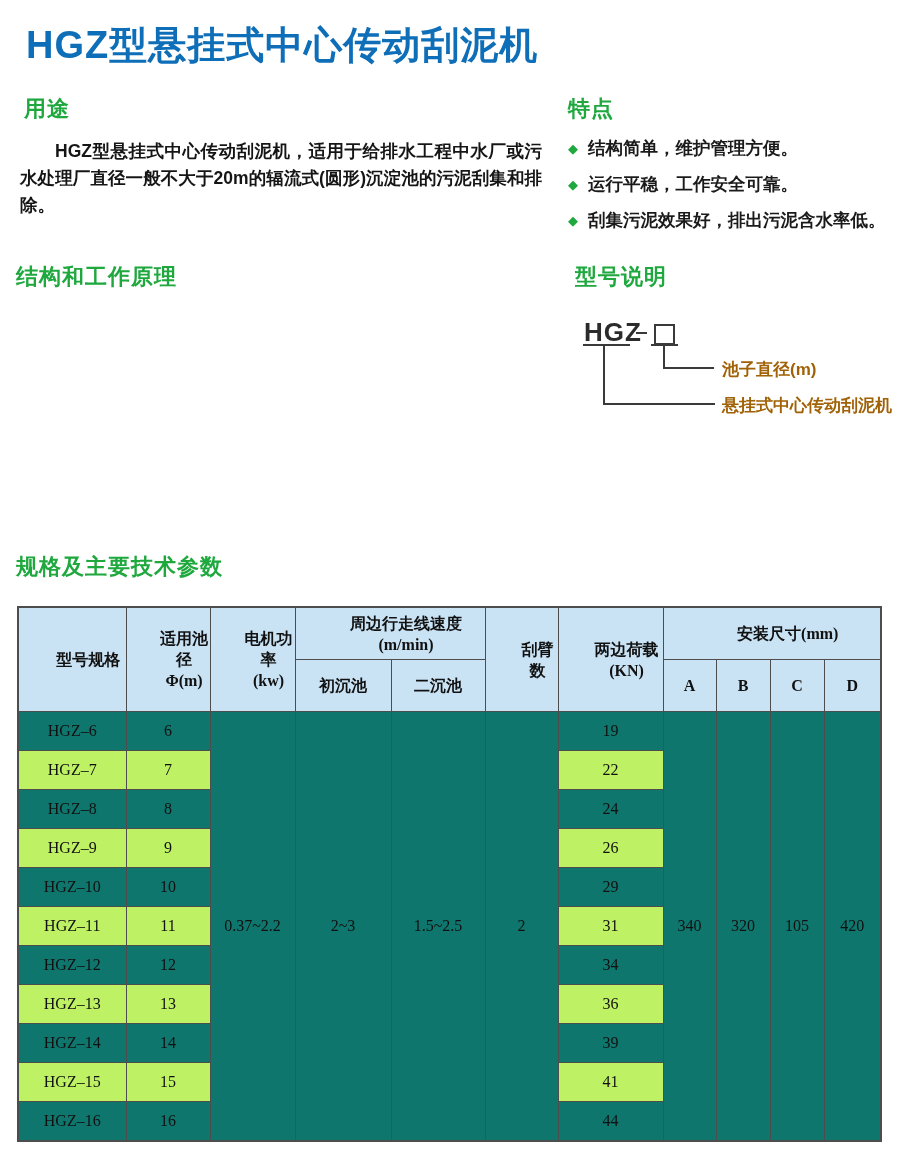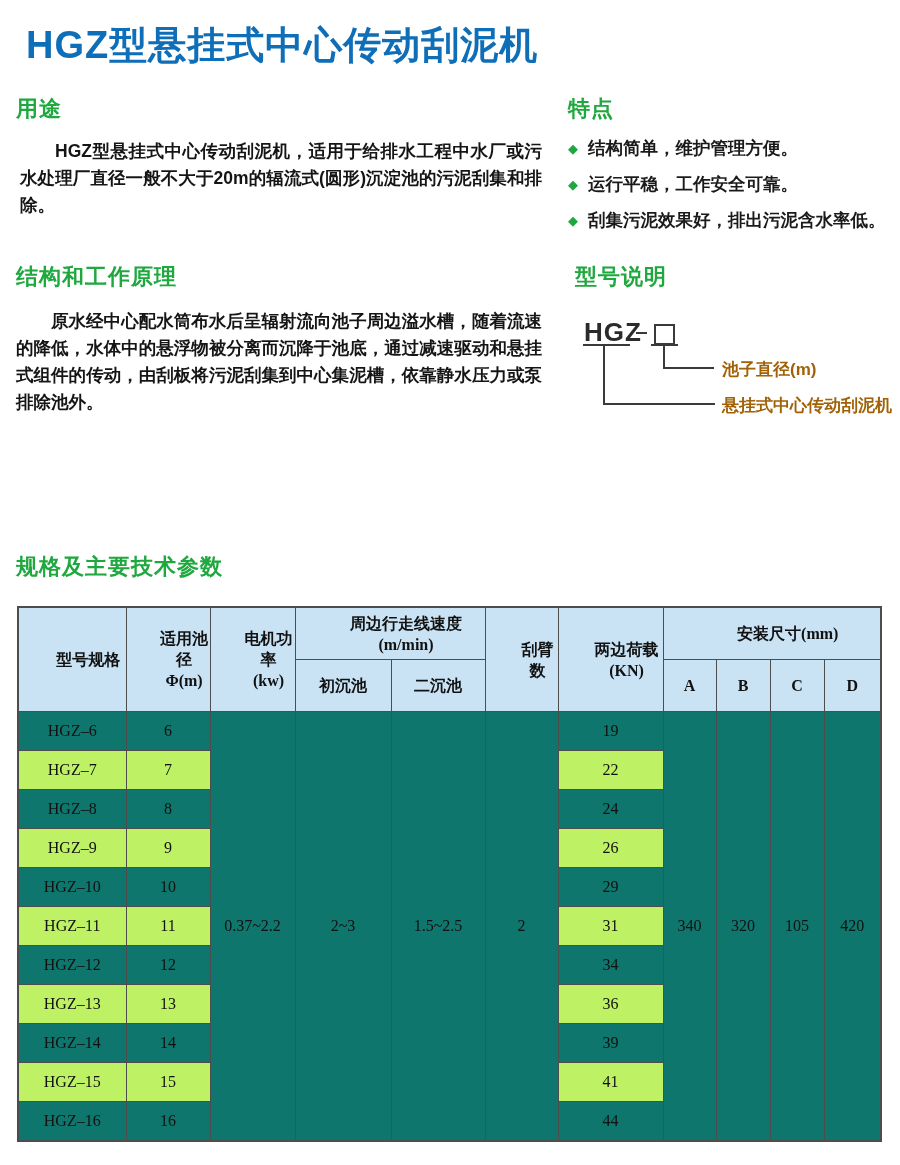--- a/index.html
+++ b/index.html
@@ -47,42 +47,41 @@
   table.spec tr.hrow1 th{height:51px;padding-left:32px;}
   table.spec tr.hrow2 th{height:51px;}
   table.spec tbody td{height:38px;background:#0f766e;}
   table.spec tbody tr.alt td.stripe{background:#bef264;}
 </style>
 </head>
 <body>
 
 <h1 class="abs page-title" style="margin:0;">HGZ型悬挂式中心传动刮泥机</h1>
 
-<div class="abs sec-head" style="left:16px;top:94px;text-align:center;">用途</div>
+<div class="abs sec-head" style="left:24px;top:94px;text-align:center;">用途</div>
 <p class="abs para" style="left:16px;top:134px;width:522px;">HGZ型悬挂式中心传动刮泥机，适用于给排水工程中水厂或污水处理厂直径一般不大于20m的辐流式(圆形)沉淀池的污泥刮集和排除。</p>
 
 <div class="abs sec-head" style="left:568px;top:94px;">特点</div>
 <div class="abs" style="left:568px;top:136px;width:330px;">
   <div class="feat-item">
     <span class="feat-diamond">◆</span>
     <span class="feat-text">结构简单，维护管理方便。</span>
   </div>
   <div class="feat-item">
     <span class="feat-diamond">◆</span>
     <span class="feat-text">运行平稳，工作安全可靠。</span>
   </div>
   <div class="feat-item">
     <span class="feat-diamond">◆</span>
     <span class="feat-text">刮集污泥效果好，排出污泥含水率低。</span>
   </div>
 </div>
 
 <div class="abs sec-head" style="left:16px;top:262px;">结构和工作原理</div>
 <div class="abs" style="left:16px;top:305px;width:526px;">
-  <p class="para" style="margin:3px 0 0 0;">原水经中心配水筒布水后呈辐射流向池子周边溢水槽，随着流速的降低，水体中的悬浮物被分离而沉降于池底，通过减速驱动和悬挂式组件的传动，由刮板将污泥刮集到中心集泥槽，依靠静水压力或泵排除池外。</p>
 </div>
 
 <div class="abs sec-head" style="left:575px;top:262px;">型号说明</div>
 <div class="abs" style="left:0;top:0;">
   <span class="abs mod-code" style="left:584px;top:317px;">HGZ</span>
   <div class="abs dline" style="left:636px;top:332px;width:11px;height:2px;"></div>
   <div class="abs mod-box" style="left:654px;top:324px;"></div>
   <div class="abs dline" style="left:583px;top:344px;width:47px;height:2px;"></div>
   <div class="abs dline" style="left:651px;top:344px;width:27px;height:2px;"></div>
 

